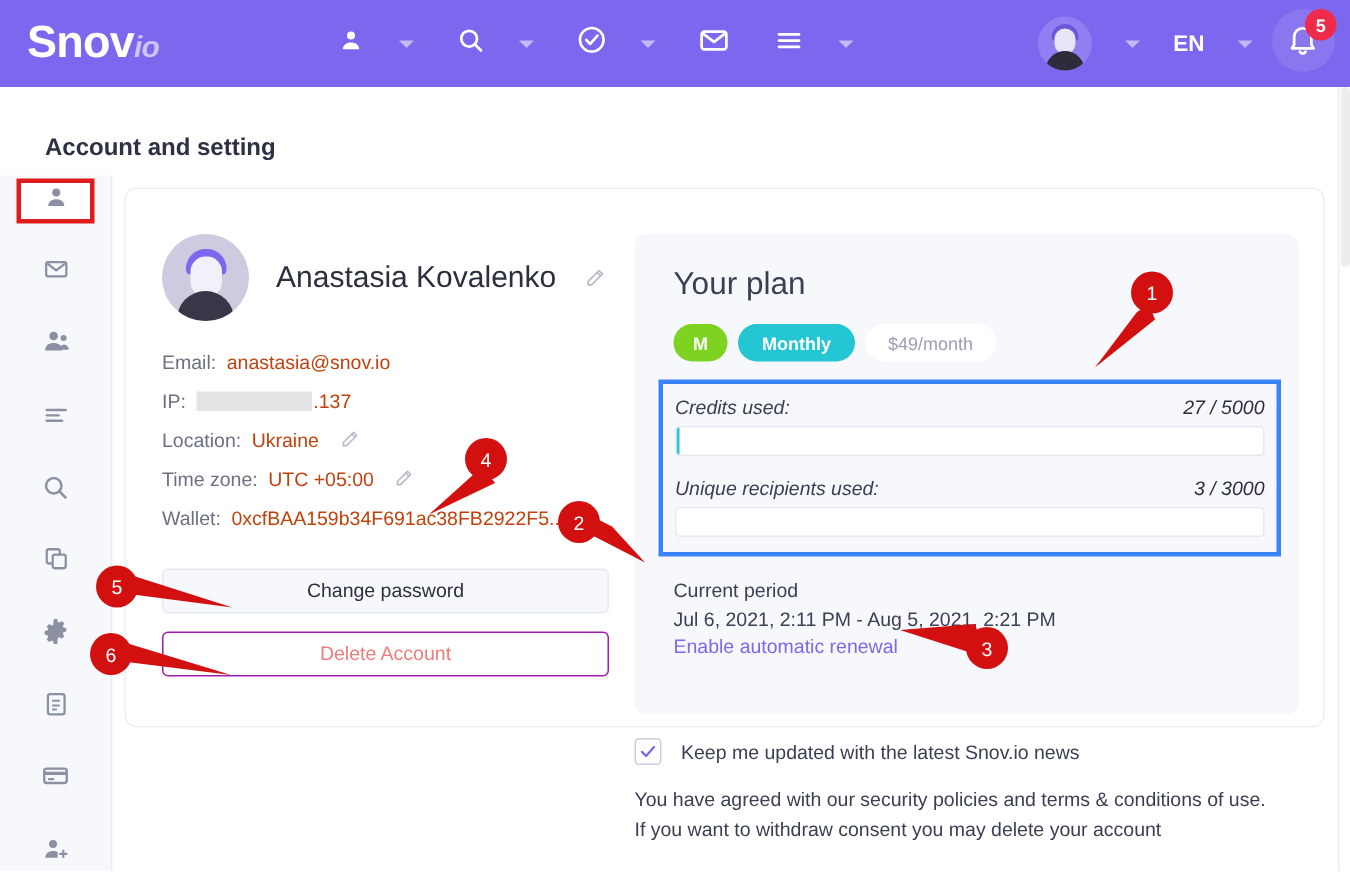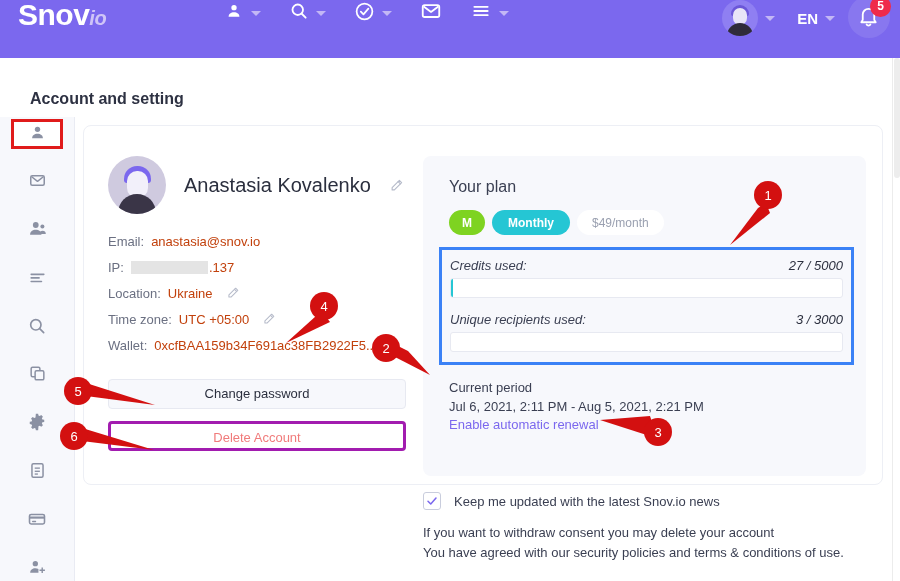--- a/index.html
+++ b/index.html
@@ -8,29 +8,29 @@
     font-family: "Liberation Sans", sans-serif;
     background: #ffffff;
     overflow: hidden;
   }
   .app { position: relative; width: 900px; height: 581px; background:#fff; }
 
   
   .header {
     position: absolute; left:0; top:0; width:900px; height:58px;
     background:#7b68ee;
-    display:flex; align-items:flex-start;
+    display:flex; align-items:center;
   }
   .logo {
     margin-left: 18px; font-size: 30px; font-weight: 700; color:#fff;
     letter-spacing:-0.5px; line-height:1;
   }
   .logo .io { color:#cfc4f7; font-style: italic; font-size: 20px; font-weight:700;}
   .hdr-center { display:flex; align-items:center; gap:28px; margin-left:118px; }
-  .hdr-item { display:flex; align-items:center; gap:7px; cursor:pointer; }
+  .hdr-item { display:flex; align-items:center; gap:22px; cursor:pointer; }
   .caret { width:0;height:0;border-left:5px solid transparent;border-right:5px solid transparent;border-top:5px solid #c3b7f5; }
   .hdr-right { margin-left:auto; display:flex; align-items:center; gap:22px; margin-right:20px; }
   .avatar-hdr {
     width:36px;height:36px;border-radius:50%;
     background:#8f7ff2; position:relative; overflow:hidden;
   }
   .avatar-hdr .hair{position:absolute;left:9px;top:5px;width:18px;height:11px;background:#6b57d8;border-radius:9px 9px 2px 2px;}
   .avatar-hdr .face{position:absolute;left:11px;top:8px;width:14px;height:17px;background:#e8e5f7;border-radius:7px;}
   .avatar-hdr .body{position:absolute;left:5px;top:23px;width:26px;height:16px;background:#2f2b3a;border-radius:13px 13px 0 0;}
   .lang { color:#fff; font-weight:700; font-size:15px; }
@@ -85,28 +85,28 @@
   .p-label { color:#6b7082; }
   .p-val { color:#c2410c; font-weight:400; }
   .redact { display:inline-block; width:77px; height:13px; background:#e4e4e4; vertical-align:-2px; }
 
   .btn {
     display:block; width:298px; height:30px; line-height:28px; text-align:center;
     font-size:13px; border-radius:4px; cursor:pointer; background:#f7f8fc;
     border:1px solid #e7e9f1; color:#2b2f3e; margin-top:0;
   }
   .btn-change { position:absolute; left:24px; top:253px; }
-  .btn-delete { position:absolute; left:24px; top:295px; background:#fff; border:3px solid #a21caf; color:#f07b7b; }
+  .btn-delete { position:absolute; left:24px; top:295px; background:#fff; border:1px solid #a21caf; color:#f07b7b; }
 
   
   .plan {
     position:absolute; left:339px; top:30px; width:443px; height:320px;
     background:#f7f8fc; border-radius:8px; padding:22px 24px 0 26px;
   }
-  .plan h2 { font-size:16px; font-weight:400; color:#3a3f52; margin-bottom:14px; }
+  .plan h2 { font-size:21px; font-weight:400; color:#3a3f52; margin-bottom:14px; }
   .pills { display:flex; align-items:center; gap:7px; margin-bottom:12px; }
   .pill { height:25px; border-radius:13px; display:flex; align-items:center; justify-content:center; font-size:12px; font-weight:700; }
   .pill-m { width:36px; background:#7ed321; color:#fff; }
   .pill-period { padding:0 16px; background:#25c6d4; color:#fff; }
   .pill-price { padding:0 15px; background:#fff; color:#9aa0b0; font-weight:400; }
 
   .usage-box { position:relative; border:3px solid #3b82f6; padding:8px 8px 10px 8px; margin-left:-10px; margin-right:-12px;font-style:italic; }
   .usage-row { display:flex; justify-content:space-between; font-size:13px; color:#3a3f52; margin-bottom:5px; }
   .usage-row .val { color:#2b2f3e; }
   .bar { height:20px; background:#fff; border:1px solid #e7e9f1; border-radius:3px; position:relative; overflow:hidden; margin-bottom:14px; }
@@ -420,22 +420,22 @@
       <div class="consent">
         <div class="cb-row">
           <span class="checkbox">
             <svg width="12" height="12" viewBox="0 0 24 24" fill="none" stroke="#7b68ee" stroke-width="3" stroke-linecap="round" stroke-linejoin="round">
                 <polyline points="4,12.5 9.5,18 20,6"></polyline>
               </svg>
           </span>
           <span class="cb-label">Keep me updated with the latest Snov.io news</span>
         </div>
         <div class="legal">
+          <div>You have agreed with our security policies and terms &amp; conditions of use.</div>
           <div>If you want to withdraw consent you may delete your account</div>
-          <div>You have agreed with our security policies and terms &amp; conditions of use.</div>
         </div>
       </div>
 
     </div>
   </div>
 
   <div class="scrollbar">
     <div class="thumb"></div>
   </div>
 

